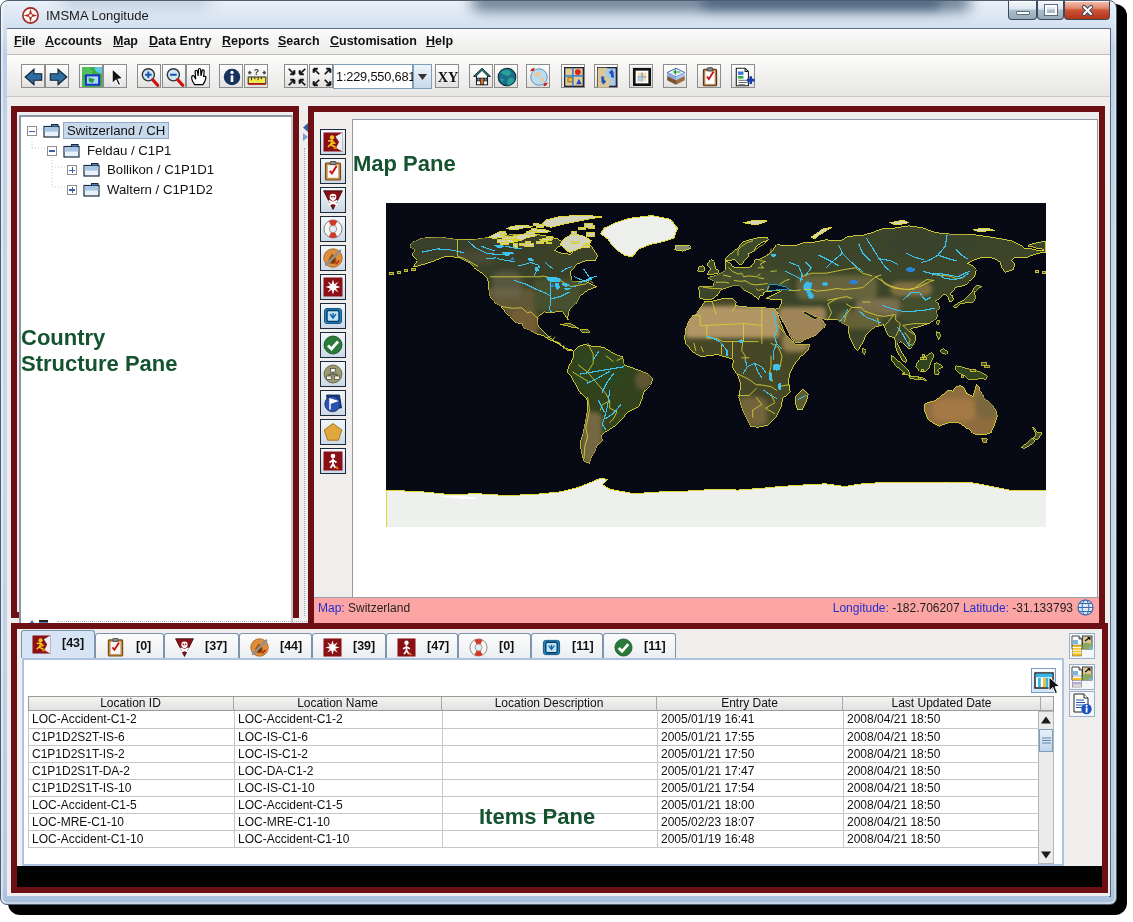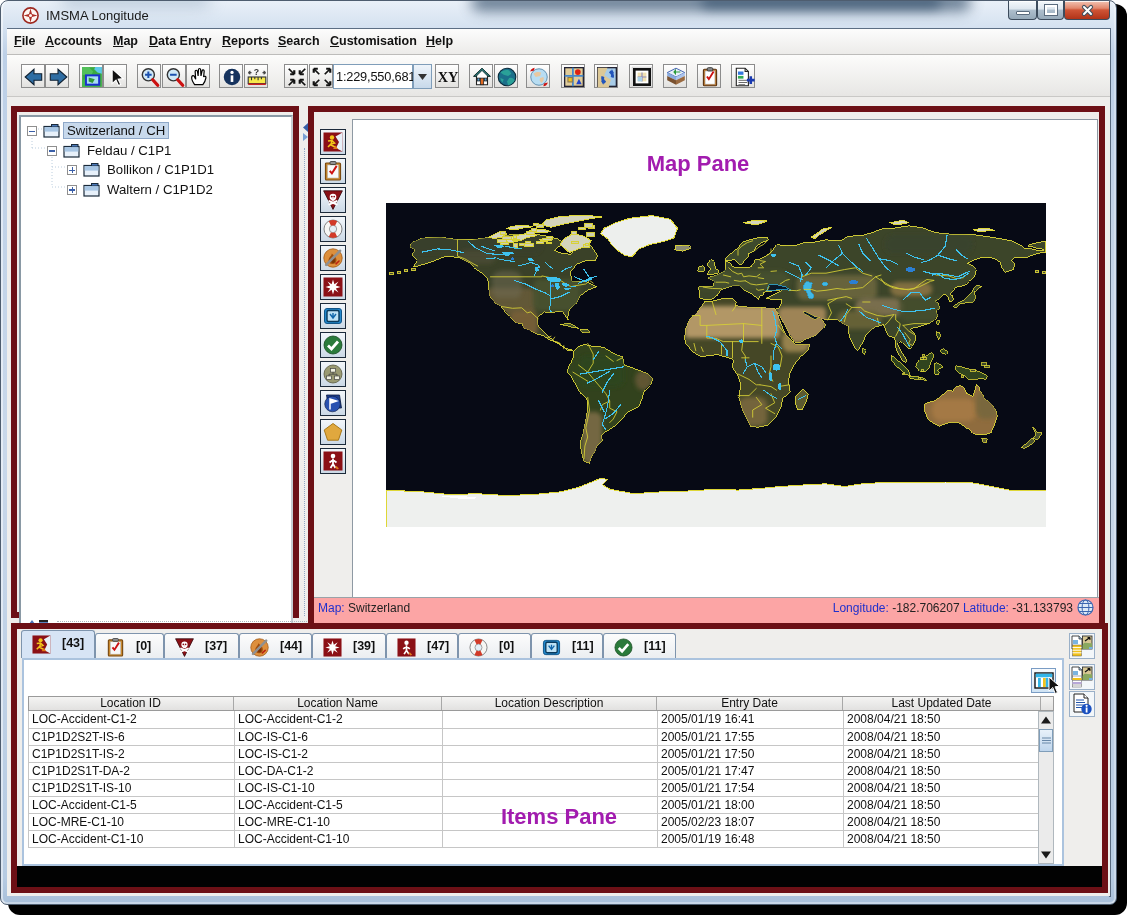--- a/index.html
+++ b/index.html
@@ -21,21 +21,21 @@
 #menubar{position:absolute;left:0;top:0;width:1103px;height:27px;background:linear-gradient(180deg,#fdfdfd,#ecebe9);border-bottom:1px solid #bdbcba}
 #menubar span.mi{position:absolute;top:6px;font-weight:bold;font-size:12.5px;color:#111}
 #toolbar{position:absolute;left:0;top:27px;width:1103px;height:42px;background:linear-gradient(180deg,#fcfcfb,#e7e6e4);border-bottom:1px solid #c9c8c6}
 .tb{position:absolute;top:9px;width:24px;height:24px;border:1px solid #8c8c8c;background:linear-gradient(180deg,#fff,#e2e1df);}
 .tb svg{position:absolute;left:1px;top:1px}
 .pane{position:absolute;border:6px solid #6d1016;background:#efeeec}
 #cpane{left:4px;top:78px;width:288px;height:512px}
 #mpane{left:301px;top:78px;width:797px;height:517px}
 #ipane{left:4px;top:595px;width:1097px;height:270px}
 #treepanel{position:absolute;left:2px;top:3px;width:274px;height:595px;background:#fff;border:2px solid #8a99a5;border-right-color:#c6ccd1;border-bottom-color:#c6ccd1}
-.paneLbl{font-weight:bold;font-size:22px;color:#a21caf;text-align:center;line-height:26px}
+.paneLbl{font-weight:bold;font-size:22px;color:#14532d;text-align:left;line-height:26px}
 .trow{position:absolute;height:17px;font-size:13.2px;padding-top:1px;color:#111;white-space:nowrap}
 .exp{position:absolute;width:10px;height:10px;border:1px solid #8f8f8f;background:#fff}
 .exp:before{content:"";position:absolute;left:1px;top:3.5px;width:6px;height:1.5px;background:#3a5fa8}
 .exp.plus:after{content:"";position:absolute;left:3.5px;top:1px;width:1.5px;height:6px;background:#3a5fa8}
 #vtools{position:absolute;left:0;top:0;width:39px;height:466px}
 .vb{position:absolute;left:6px;width:26px;height:26px;border:1px solid #1c2a3a;background:linear-gradient(180deg,#f2f6fa,#ccd9e6)}
 .vb svg{position:absolute;left:2px;top:2px}
 #mapcontent{position:absolute;left:38px;top:7px;width:746px;height:479px;background:#fff;border:1px solid #8e99a3}
 #mstatus{position:absolute;left:0;top:485px;width:785px;height:36px;background:#fca5a5;border-top:1px solid #9aa2a8;font-size:12px;color:#222}
 .blu{color:#2030cc}
@@ -305,20 +305,21 @@
             </svg></div>
           <div class="trow" style="left:82px;top:44.0px;padding:0 3px;border:1px solid transparent;">Bollikon / C1P1D1</div>
           <div class="exp plus" style="left:46px;top:67.5px"></div>
           <div class="abs" style="left:62px;top:64.5px"><svg width="17" height="15" viewBox="0 0 17 15">
               <path d="M1 3.5 H8 V2 H14.5 V4 H16 V14 H1 Z" fill="none"></path>
               <rect x="1" y="3.5" width="15" height="10.5" fill="#e8f1fa" stroke="#1a2a3a" stroke-width="1.2"></rect>
               <rect x="8.5" y="1.5" width="6.5" height="2.5" fill="#4a78b8" stroke="#1a2a3a" stroke-width="1"></rect>
               <rect x="1.6" y="4.1" width="13.8" height="4.5" fill="#a8c6e4"></rect>
             </svg></div>
           <div class="trow" style="left:82px;top:63.5px;padding:0 3px;border:1px solid transparent;">Waltern / C1P1D2</div>
+          <div class="paneLbl abs" style="left:0;top:208px;width:270px">Country<br>Structure Pane</div>
         </div>
   </div>
   <svg class="abs" style="left:294px;top:94px" width="9" height="20" viewBox="0 0 9 20">
     <path d="M7 1 L2 5.5 L7 10 Z" fill="#3860a8"></path>
         <path d="M2 11 L7 15 L2 19 Z" fill="#7aa0d4"></path>
   </svg>
   <div class="abs" style="left:297px;top:120px;height:468px;border-left:1px dotted #90a8c8"></div>
 <svg class="abs" style="left:18px;top:591px" width="30" height="6" viewBox="0 0 30 6">
         <path d="M4 5 L7 1 L10 5 Z" fill="#4a72b8"></path>
         <rect x="14" y="1" width="9" height="2" fill="#222"></rect>

